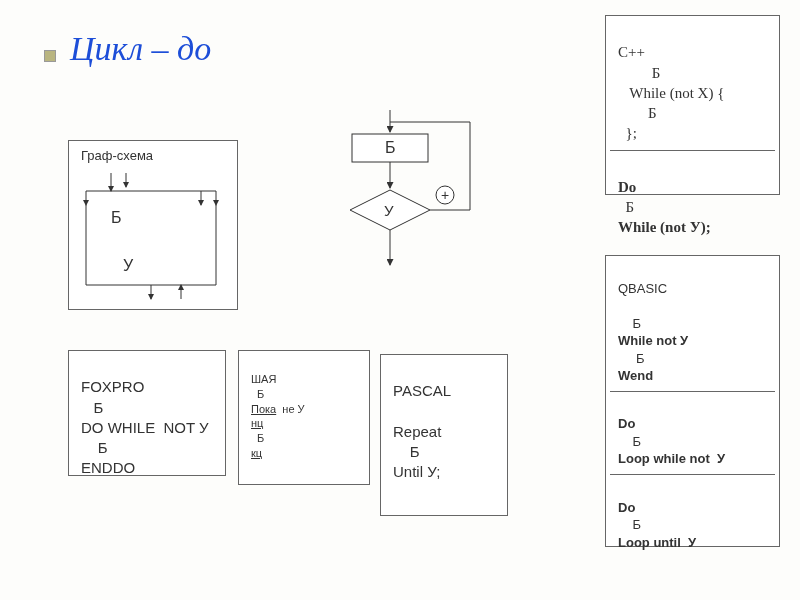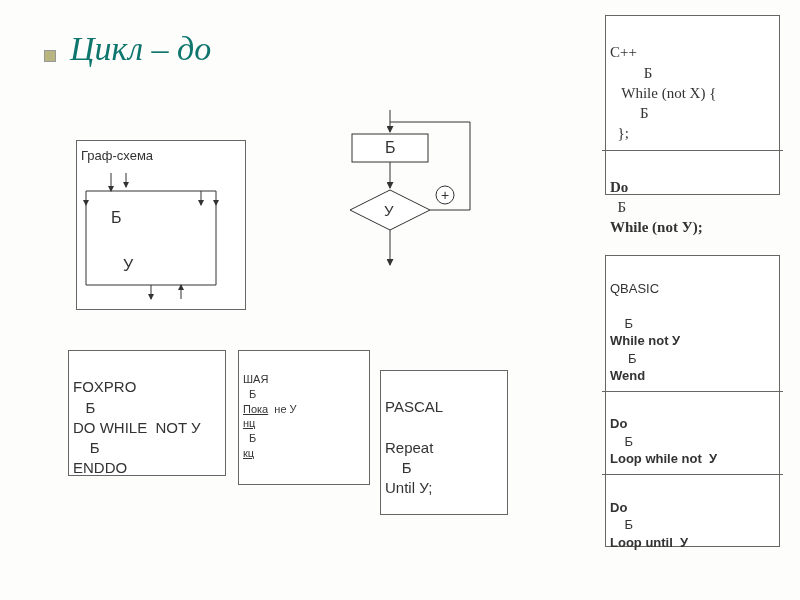--- a/index.html
+++ b/index.html
@@ -11,48 +11,48 @@
     position: relative;
     font-size: 14px;
     color: #333;
   }
   .title {
     position: absolute;
     left: 70px;
     top: 30px;
     font-size: 34px;
     font-style: italic;
-    color: #0f766e;
+    color: #1d4ed8;
     font-family: "Times New Roman", serif;
   }
   .bullet {
     position: absolute;
     left: 44px;
     top: 50px;
     width: 12px;
     height: 12px;
     background: #b9b580;
     border: 1px solid #999;
   }
   .box {
     position: absolute;
     border: 1px solid #666;
     background: #fff;
-    padding: 6px 4px;
+    padding: 6px 12px;
     line-height: 1.35;
   }
   .graf {
-    left: 76px; top: 140px; width: 170px; height: 170px;
+    left: 68px; top: 140px; width: 170px; height: 170px;
     font-size: 13px;
   }
   .graf .label { margin-bottom: 8px; }
   .graf svg { display:block; }
   .foxpro { left: 68px; top: 350px; width: 158px; height: 126px; font-size: 15px; }
   .shaya  { left: 238px; top: 350px; width: 132px; height: 135px; font-size: 11px; }
-  .pascal { left: 380px; top: 370px; width: 128px; height: 145px; font-size: 15px; }
+  .pascal { left: 380px; top: 354px; width: 128px; height: 162px; font-size: 15px; }
   .cpp    { left: 605px; top: 15px;  width: 175px; height: 180px; font-size: 15px; }
   .qbasic { left: 605px; top: 255px; width: 175px; height: 292px; font-size: 13px; }
   .cpp hr, .qbasic hr { border: none; border-top: 1px solid #666; margin: 6px -8px; }
   .underline { text-decoration: underline; }
   .flow {
     position: absolute;
     left: 290px; top: 110px;
     width: 220px; height: 170px;
   }
   .flow svg { overflow: visible; }

